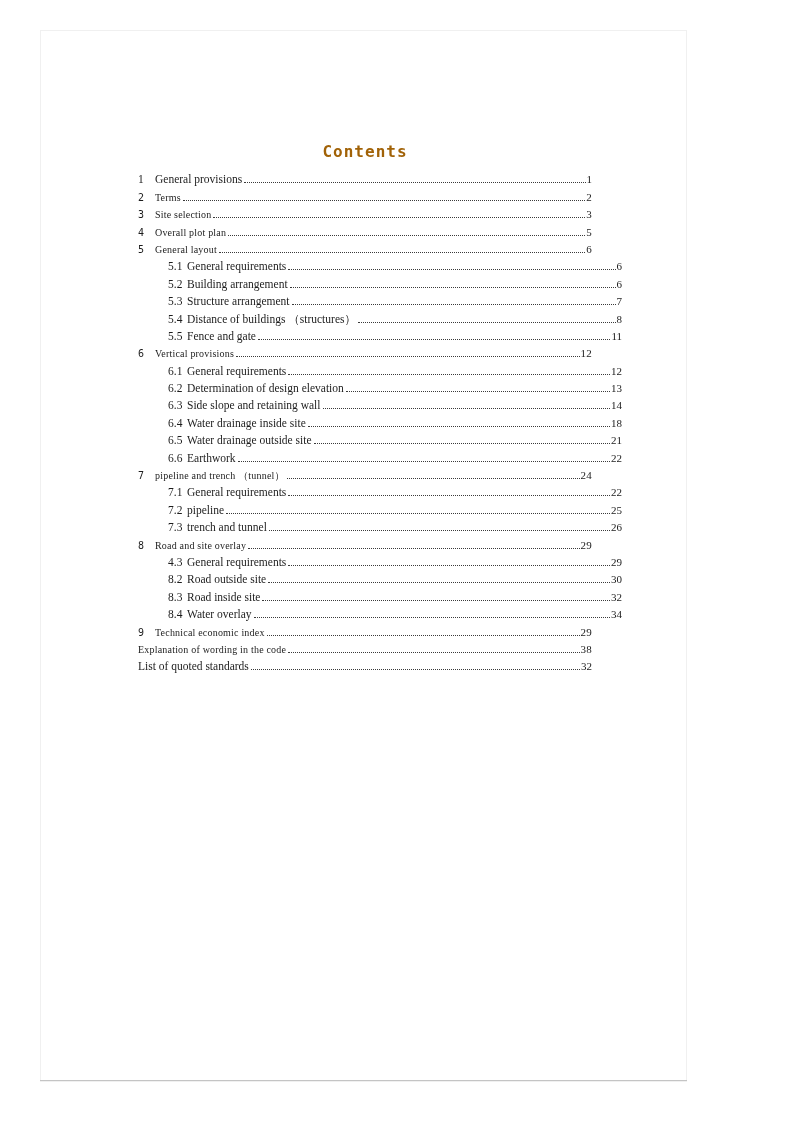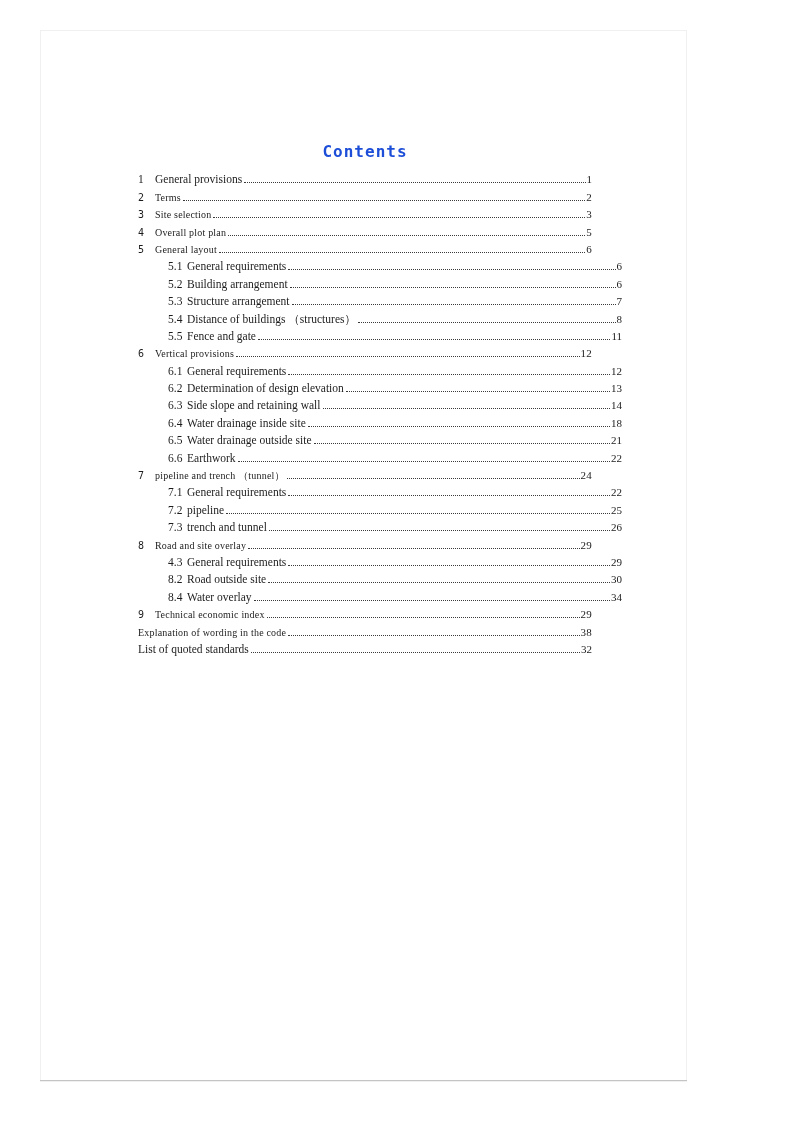--- a/index.html
+++ b/index.html
@@ -28,21 +28,21 @@
     position:absolute;
     left:138px;top:142px;
     width:454px;
   }
   .page-title{
     text-align:center;
     font-family:"DejaVu Sans Mono",monospace;
     font-weight:bold;
     font-size:16px;
     letter-spacing:1px;
-    color:#1d4ed8;
+    color:#a16207;
     line-height:20px;
     margin:0 0 7px 0;
   }
   .toc-list{width:100%;}
   .toc-row{
     display:flex;
     align-items:flex-end;
     height:17.4px;
     width:100%;
   }
@@ -213,20 +213,26 @@
         <span class="leader"></span>
         <span class="pagenum">29</span>
       </div>
       <div class="toc-row level-2 font-serif">
         <span class="num">8.2</span>
         <span class="label">Road outside site</span>
         <span class="leader"></span>
         <span class="pagenum">30</span>
       </div>
       <div class="toc-row level-2 font-serif">
+        <span class="num">8.3</span>
+        <span class="label">Road inside site</span>
+        <span class="leader"></span>
+        <span class="pagenum">32</span>
+      </div>
+      <div class="toc-row level-2 font-serif">
         <span class="num">8.4</span>
         <span class="label">Water overlay</span>
         <span class="leader"></span>
         <span class="pagenum">34</span>
       </div>
       <div class="toc-row level-1 font-mono">
         <span class="num">9</span>
         <span class="label">Technical economic index</span>
         <span class="leader"></span>
         <span class="pagenum">29</span>

